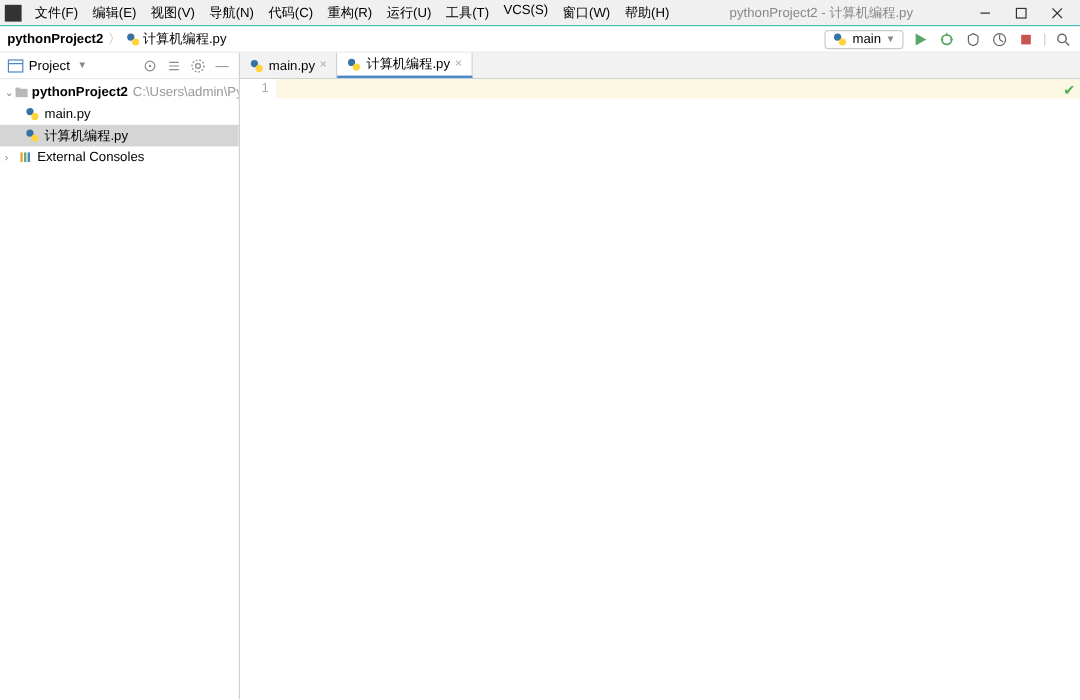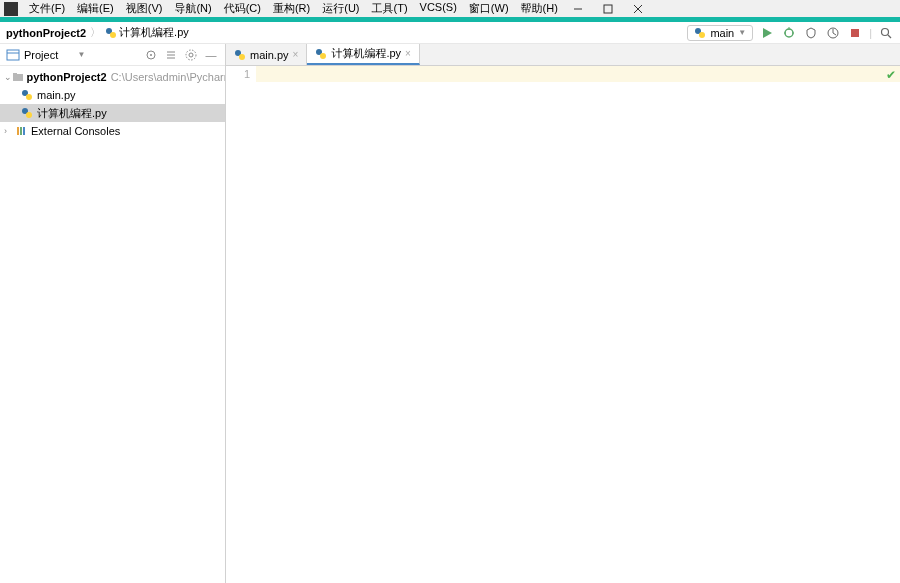--- a/index.html
+++ b/index.html
@@ -1,40 +1,40 @@
 <!DOCTYPE html>
 <html><head>
 <meta charset="utf-8">
 <style>
 * { margin: 0; padding: 0; box-sizing: border-box; font-family: "Microsoft YaHei", Arial, sans-serif; font-size: 11px; }
 body { background: #fff; width: 900px; height: 583px; overflow: hidden; display: flex; flex-direction: column; }
 
 
-.titlebar { height: 22px; background: #f0f0f0; display: flex; align-items: center; padding: 0 4px; border-bottom: 5px solid #14b8a6; }
+.titlebar { height: 22px; background: #f0f0f0; display: flex; align-items: center; padding: 0 4px; border-bottom: 1px solid #14b8a6; }
 .titlebar .appicon { width: 14px; height: 14px; background: #333; margin-right: 6px; }
 .menu-items { display: flex; gap: 2px; }
 .menu-item { padding: 2px 5px; cursor: default; }
 .title-text { flex: 1; text-align: center; color: #888; }
 .win-controls { display: flex; gap: 0; }
 .win-btn { width: 30px; height: 20px; display: flex; align-items: center; justify-content: center; cursor: default; }
 
 
 .navbar { height: 22px; background: #fff; border-bottom: 1px solid #e8e8e8; display: flex; align-items: center; padding: 0 6px; }
 .breadcrumb { display: flex; align-items: center; gap: 4px; flex: 1; }
 .bc-item { display: flex; align-items: center; gap: 2px; }
 .bc-sep { color: #aaa; }
 .run-config { display: flex; align-items: center; gap: 4px; border: 1px solid #ccc; border-radius: 3px; padding: 1px 6px; margin-right: 6px; }
 .toolbar-btns { display: flex; align-items: center; gap: 6px; }
 .tb-btn { width: 16px; height: 16px; display: flex; align-items: center; justify-content: center; cursor: default; color: #666; }
 
 
 .main { flex: 1; display: flex; min-height: 0; }
 
 
-.sidebar { width: 226px; border-right: 1px solid #d1d1d1; display: flex; flex-direction: column; background: #fff; }
+.sidebar { width: 200px; border-right: 1px solid #d1d1d1; display: flex; flex-direction: column; background: #fff; }
 .sidebar-header { height: 22px; border-bottom: 1px solid #e8e8e8; display: flex; align-items: center; padding: 0 6px; gap: 4px; }
 .sidebar-header .title { flex: 1; font-weight: normal; }
 .sidebar-header .hbtn { width: 16px; height: 16px; display: flex; align-items: center; justify-content: center; cursor: default; color: #888; }
 .tree { flex: 1; overflow: auto; padding: 2px 0; }
 .tree-row { display: flex; align-items: center; height: 18px; padding-left: 4px; white-space: nowrap; overflow: hidden; }
 .tree-row.selected { background: #d5d5d5; }
 .tree-row .arrow { width: 10px; color: #888; font-size: 9px; }
 .tree-row .ficon { width: 14px; height: 14px; margin-right: 3px; display: inline-flex; align-items: center; justify-content: center; }
 .tree-row .path { color: #999; margin-left: 4px; }
 .indent-1 { padding-left: 20px; }
@@ -63,20 +63,21 @@
     <div class="menu-item">视图(V)</div>
     <div class="menu-item">导航(N)</div>
     <div class="menu-item">代码(C)</div>
     <div class="menu-item">重构(R)</div>
     <div class="menu-item">运行(U)</div>
     <div class="menu-item">工具(T)</div>
     <div class="menu-item">VCS(S)</div>
     <div class="menu-item">窗口(W)</div>
     <div class="menu-item">帮助(H)</div>
   </div>
+  <div class="title-text">pythonProject2 - 计算机编程.py</div>
   <div class="win-controls">
     <div class="win-btn">
       <svg width="10" height="10">
           <line x1="1" y1="5" x2="9" y2="5" stroke="#333" stroke-width="1"></line>
         </svg>
     </div>
     <div class="win-btn">
       <svg width="10" height="10">
           <rect x="1" y="1" width="8" height="8" fill="none" stroke="#333" stroke-width="1"></rect>
         </svg>

